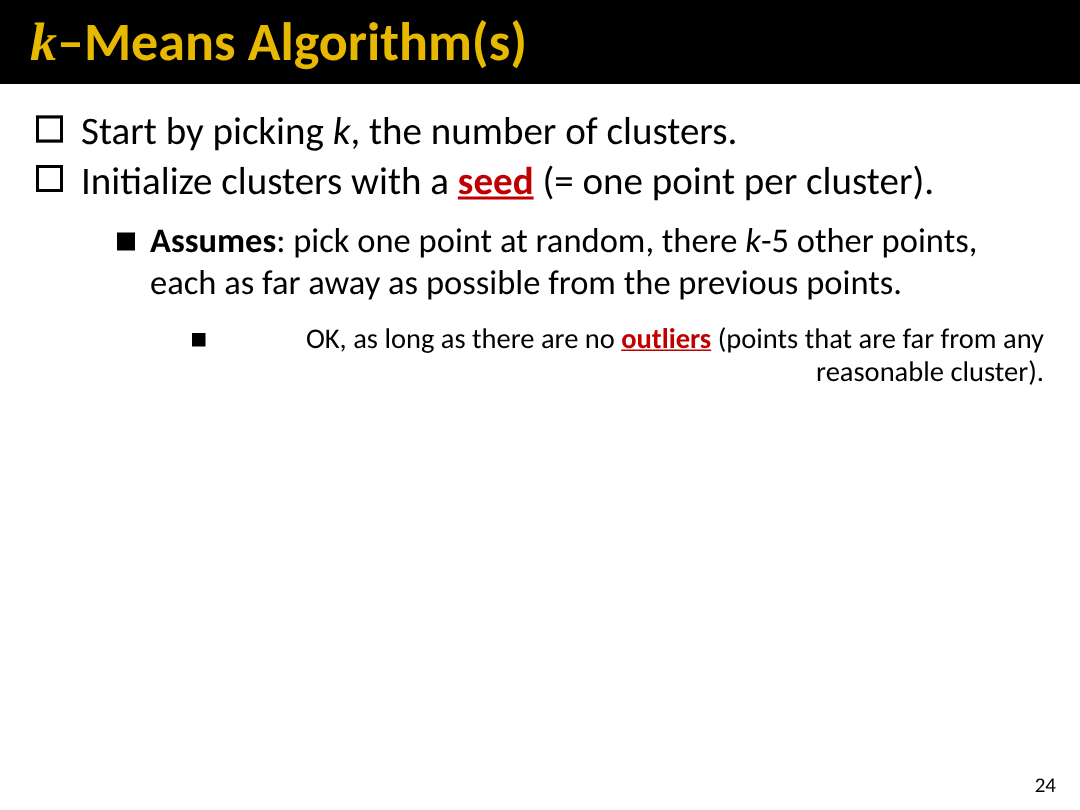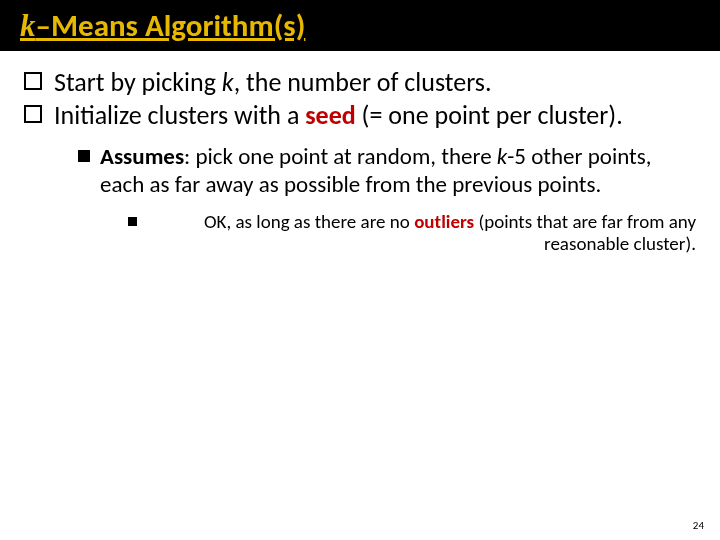--- a/index.html
+++ b/index.html
@@ -12,23 +12,22 @@
     overflow: hidden;
     position: relative;
   }
   .title-bar {
     background: #000000;
     padding: 10px 20px 10px 20px;
     line-height: 1.0;
   }
   .title-bar .title {
     color: #e6b800; 
-    font-size: 31px;
+    font-size: 36px;
     font-weight: 700;
-    text-decoration: underline;
   }
   .title-bar .title .k-italic {
     font-style: italic;
     font-family: Georgia, "Times New Roman", serif;
   }
   .content {
     padding: 14px 24px 0 24px;
     color: #000;
   }
   ul.level1 {
@@ -92,29 +91,30 @@
     width: 9px;
     height: 9px;
     background: #000;
   }
   .k-var {
     font-style: italic;
   }
   .emph-red {
     color: #c00000;
     font-weight: 700;
+    text-decoration: underline;
   }
   .emph-black {
     font-weight: 700;
   }
   .pagenum {
     position: absolute;
     bottom: 8px;
     right: 16px;
-    font-size: 11px;
+    font-size: 14px;
     color: #000;
   }
 </style>
 </head>
 <body>
 
 <div class="title-bar">
   <span class="title">
     <span class="k-italic">k</span><span>–Means Algorithm(s)</span>
   </span>

